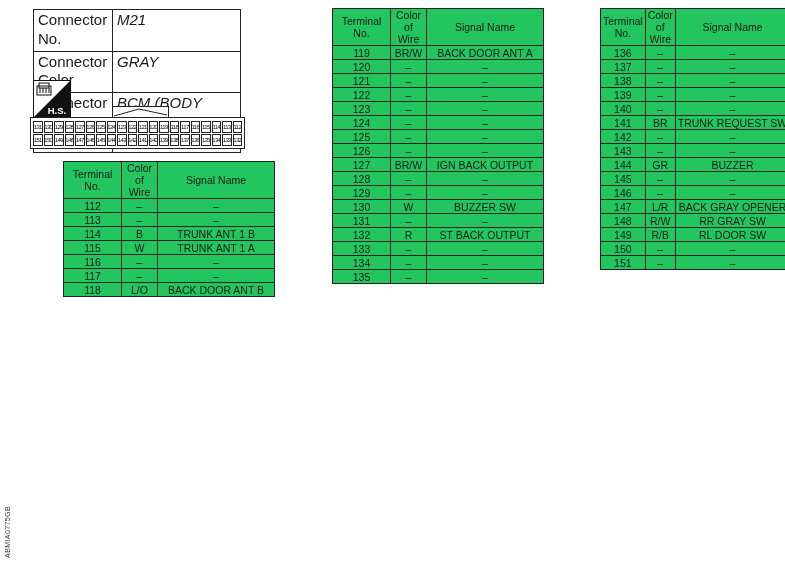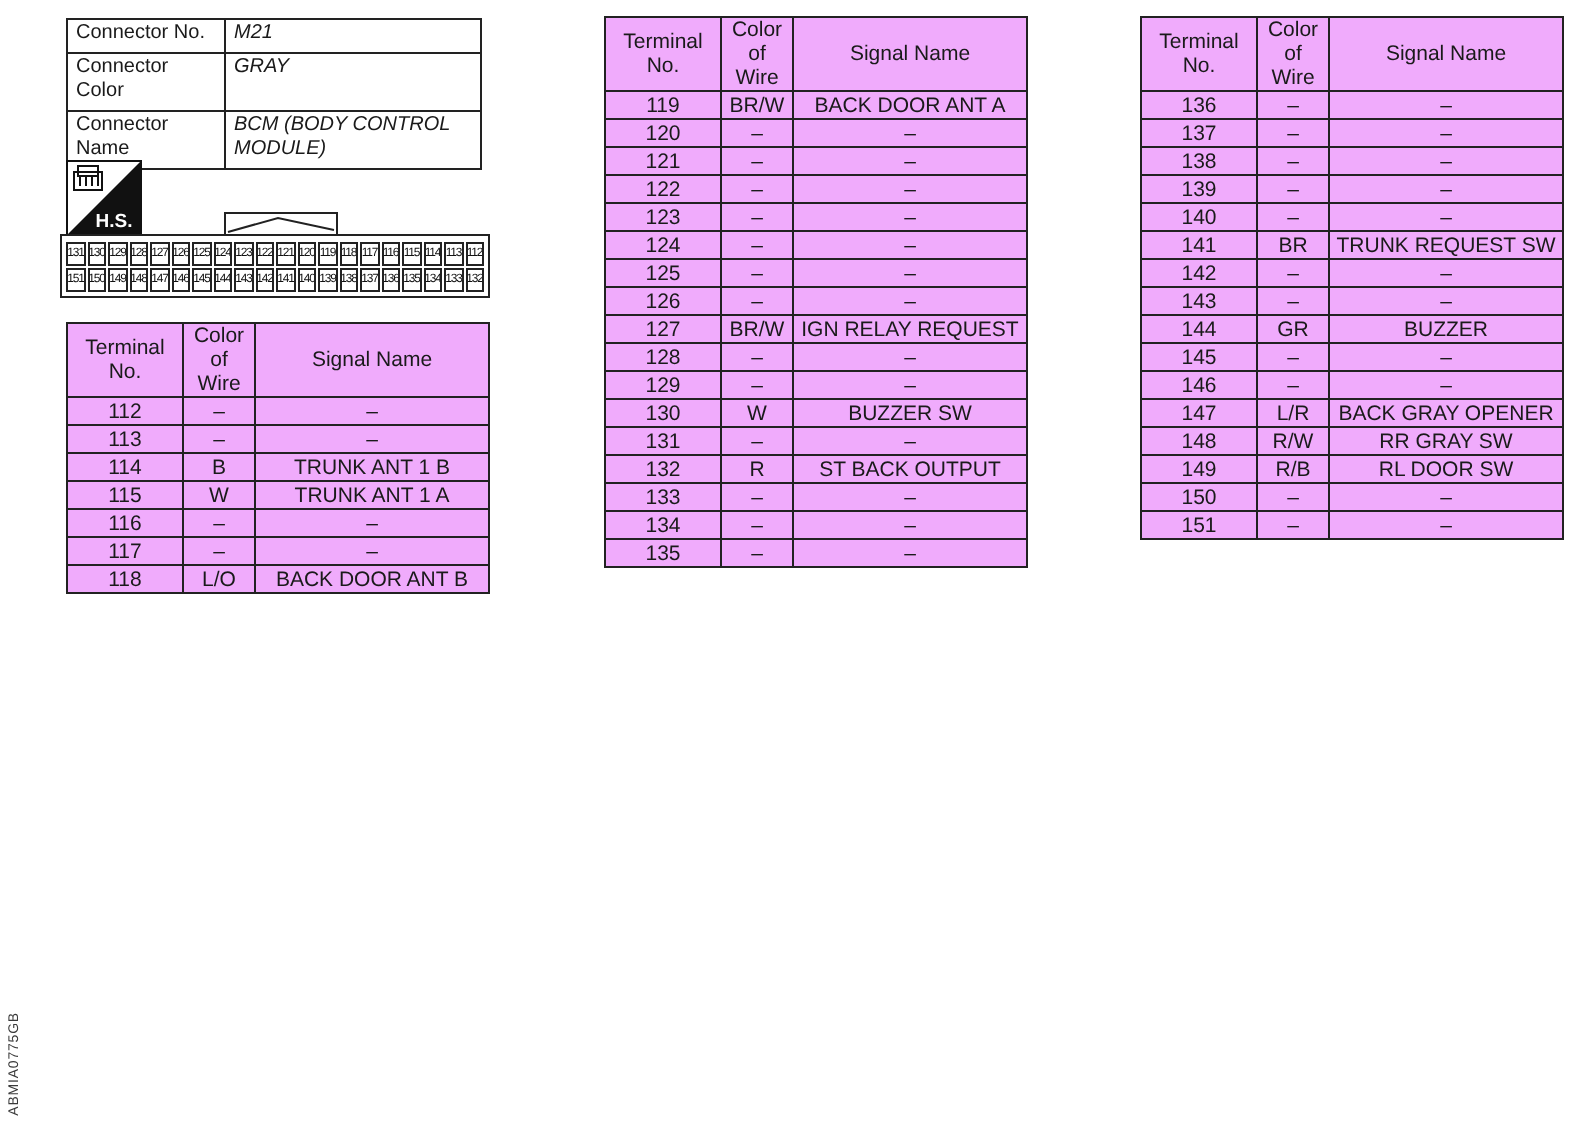--- a/index.html
+++ b/index.html
@@ -17,21 +17,21 @@
   
   .info-table {
     position: absolute;
     left: 33px;
     top: 9px;
     border-collapse: collapse;
     background: #fff;
   }
   .info-table td {
     border: 1px solid #222;
-    font-size: 10px;
+    font-size: 15px;
     line-height: 1.25;
     padding: 1px 4px 2px 4px;
     vertical-align: top;
     white-space: normal;
     margin-top: 20px;
   }
   .info-table td.lbl { width: 79px; }
   .info-table td.val { width: 128px; font-style: italic; }
 
   
@@ -94,21 +94,22 @@
     overflow: hidden;
     background: #fff;
     color: #111;
   }
 
   
   .tbl {
     position: absolute;
     border-collapse: collapse;
     table-layout: fixed;
-    background: #f0abfc;
+    background: #22c55e;
+    margin-left: 30px;
   }
   .tbl th, .tbl td {
     border: 1px solid #222;
     font-size: 10.5px;
     font-weight: normal;
     text-align: center;
     vertical-align: middle;
     padding: 0 2px;
     overflow: hidden;
     white-space: nowrap;
@@ -329,21 +330,21 @@
           <td>–</td>
         </tr>
         <tr>
           <td>126</td>
           <td>–</td>
           <td>–</td>
         </tr>
         <tr>
           <td>127</td>
           <td>BR/W</td>
-          <td>IGN RELAY REQUEST</td>
+          <td>IGN BACK OUTPUT</td>
         </tr>
         <tr>
           <td>128</td>
           <td>–</td>
           <td>–</td>
         </tr>
         <tr>
           <td>129</td>
           <td>–</td>
           <td>–</td>

